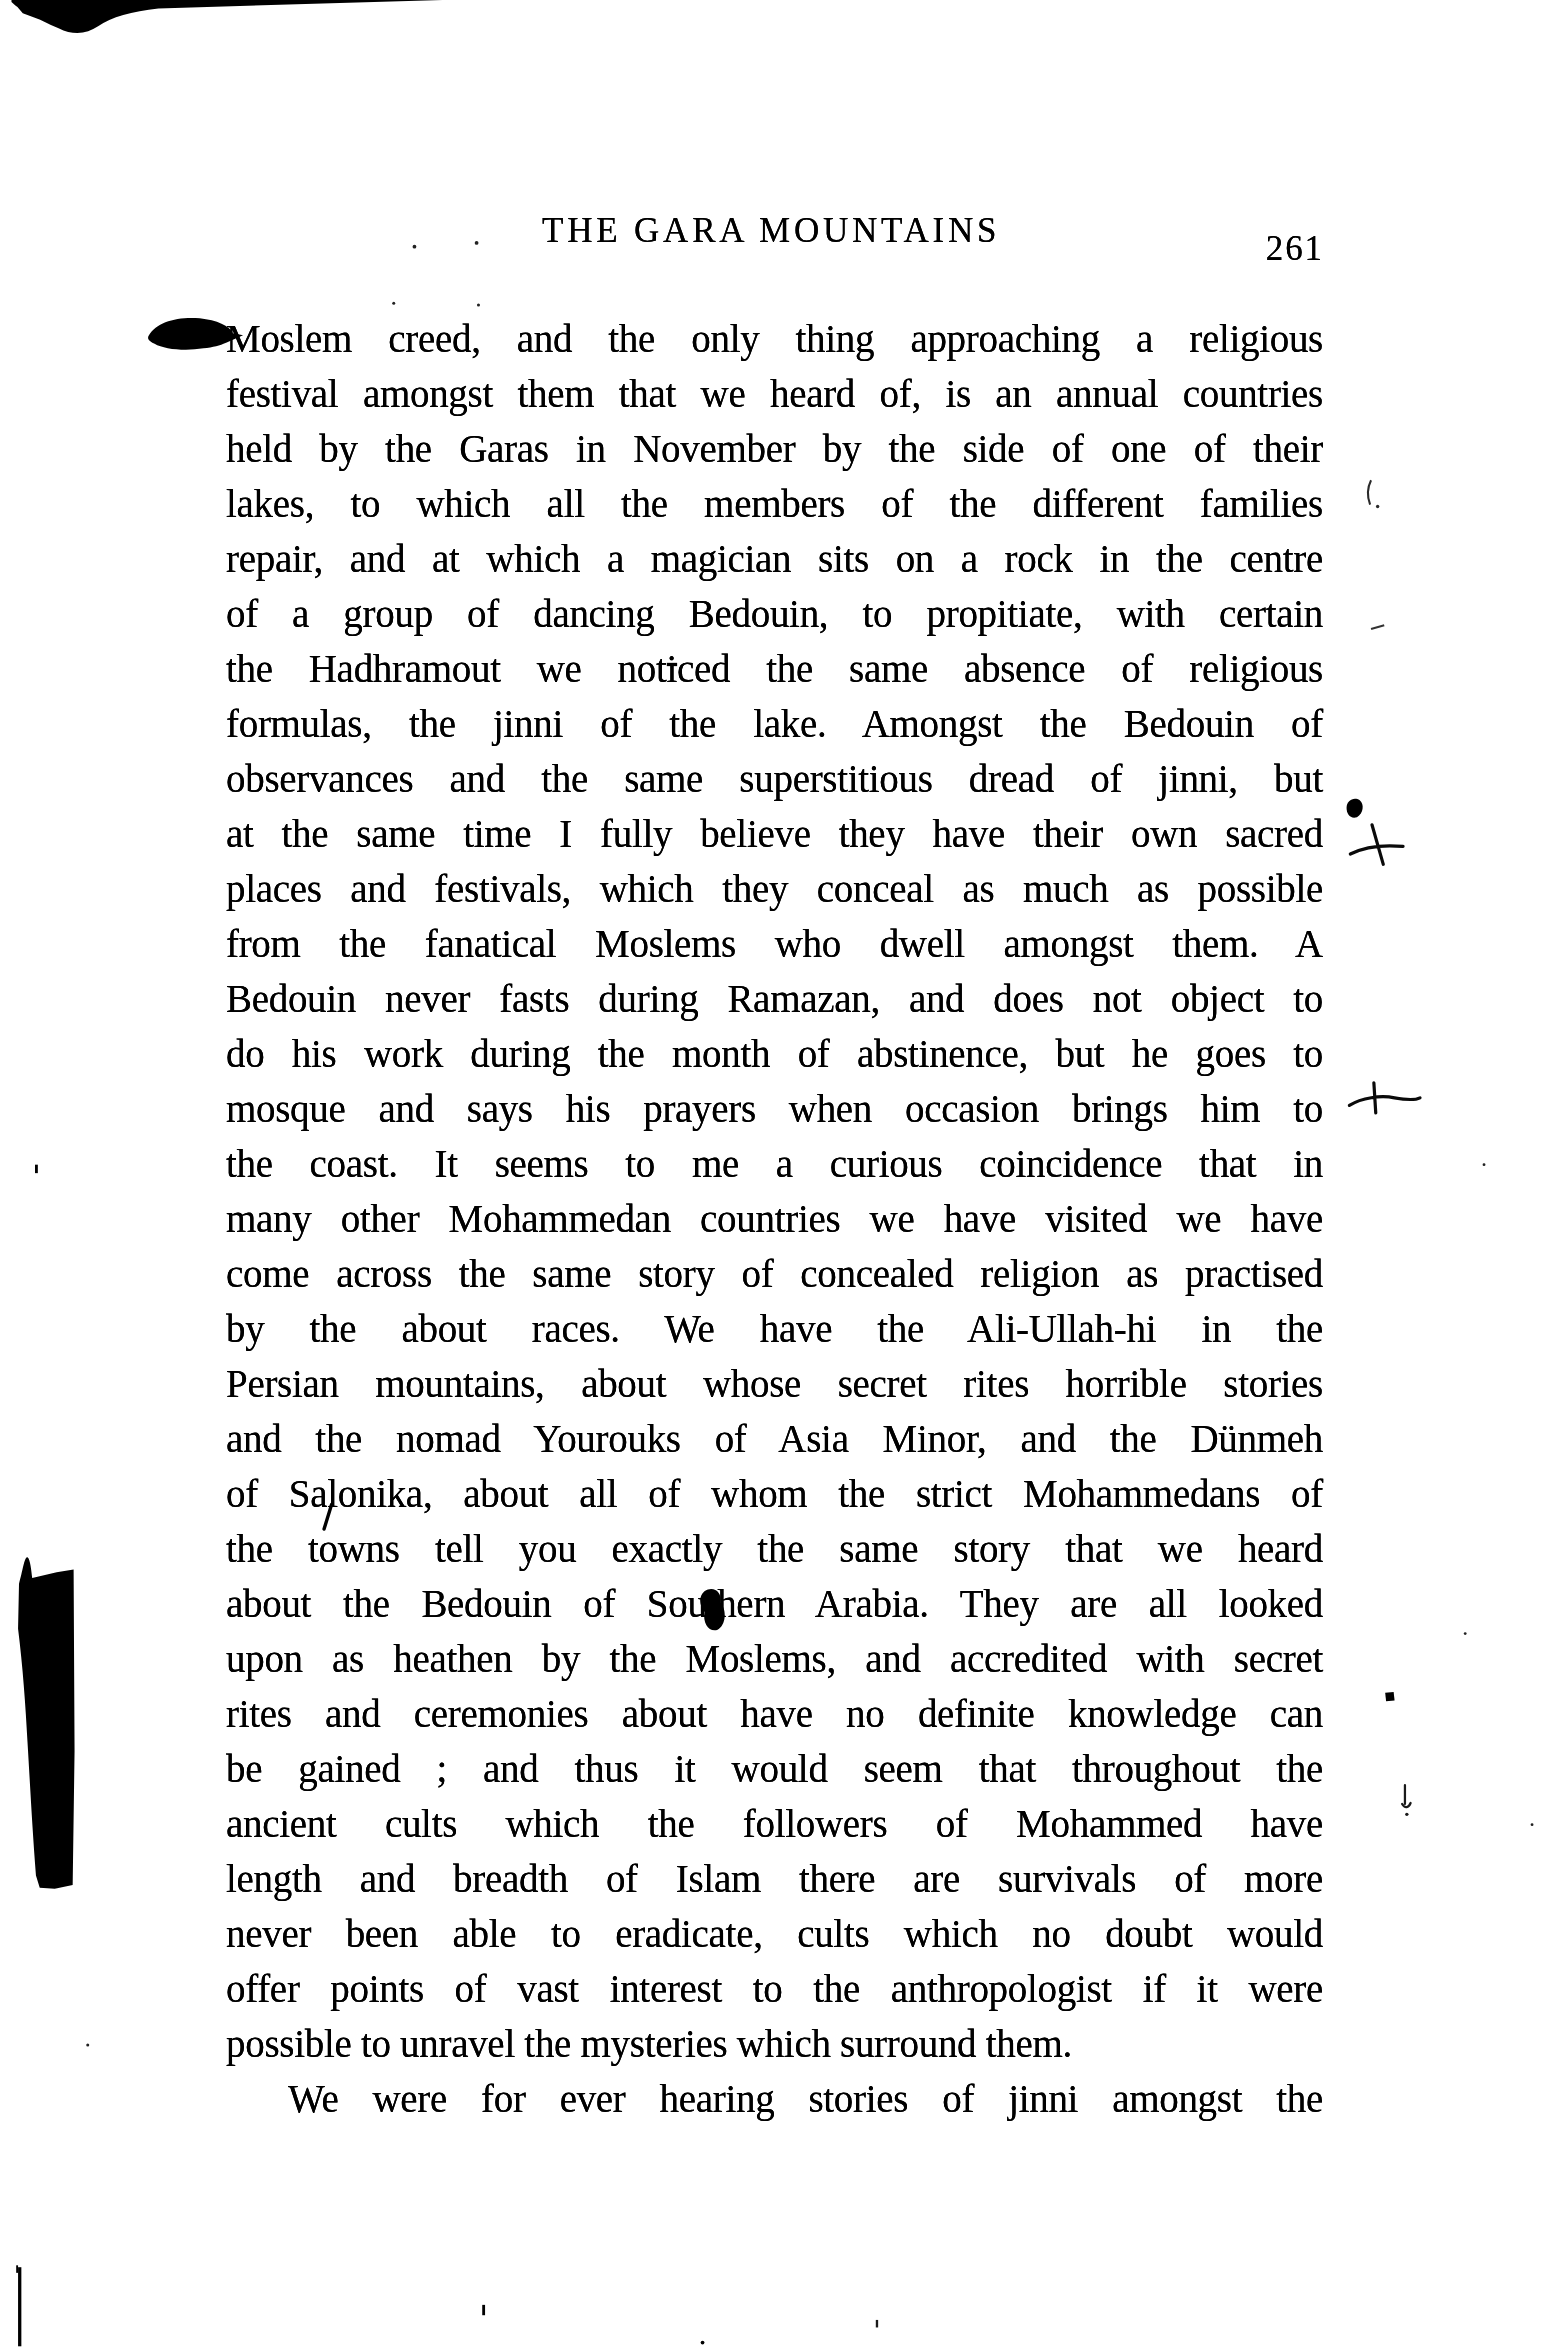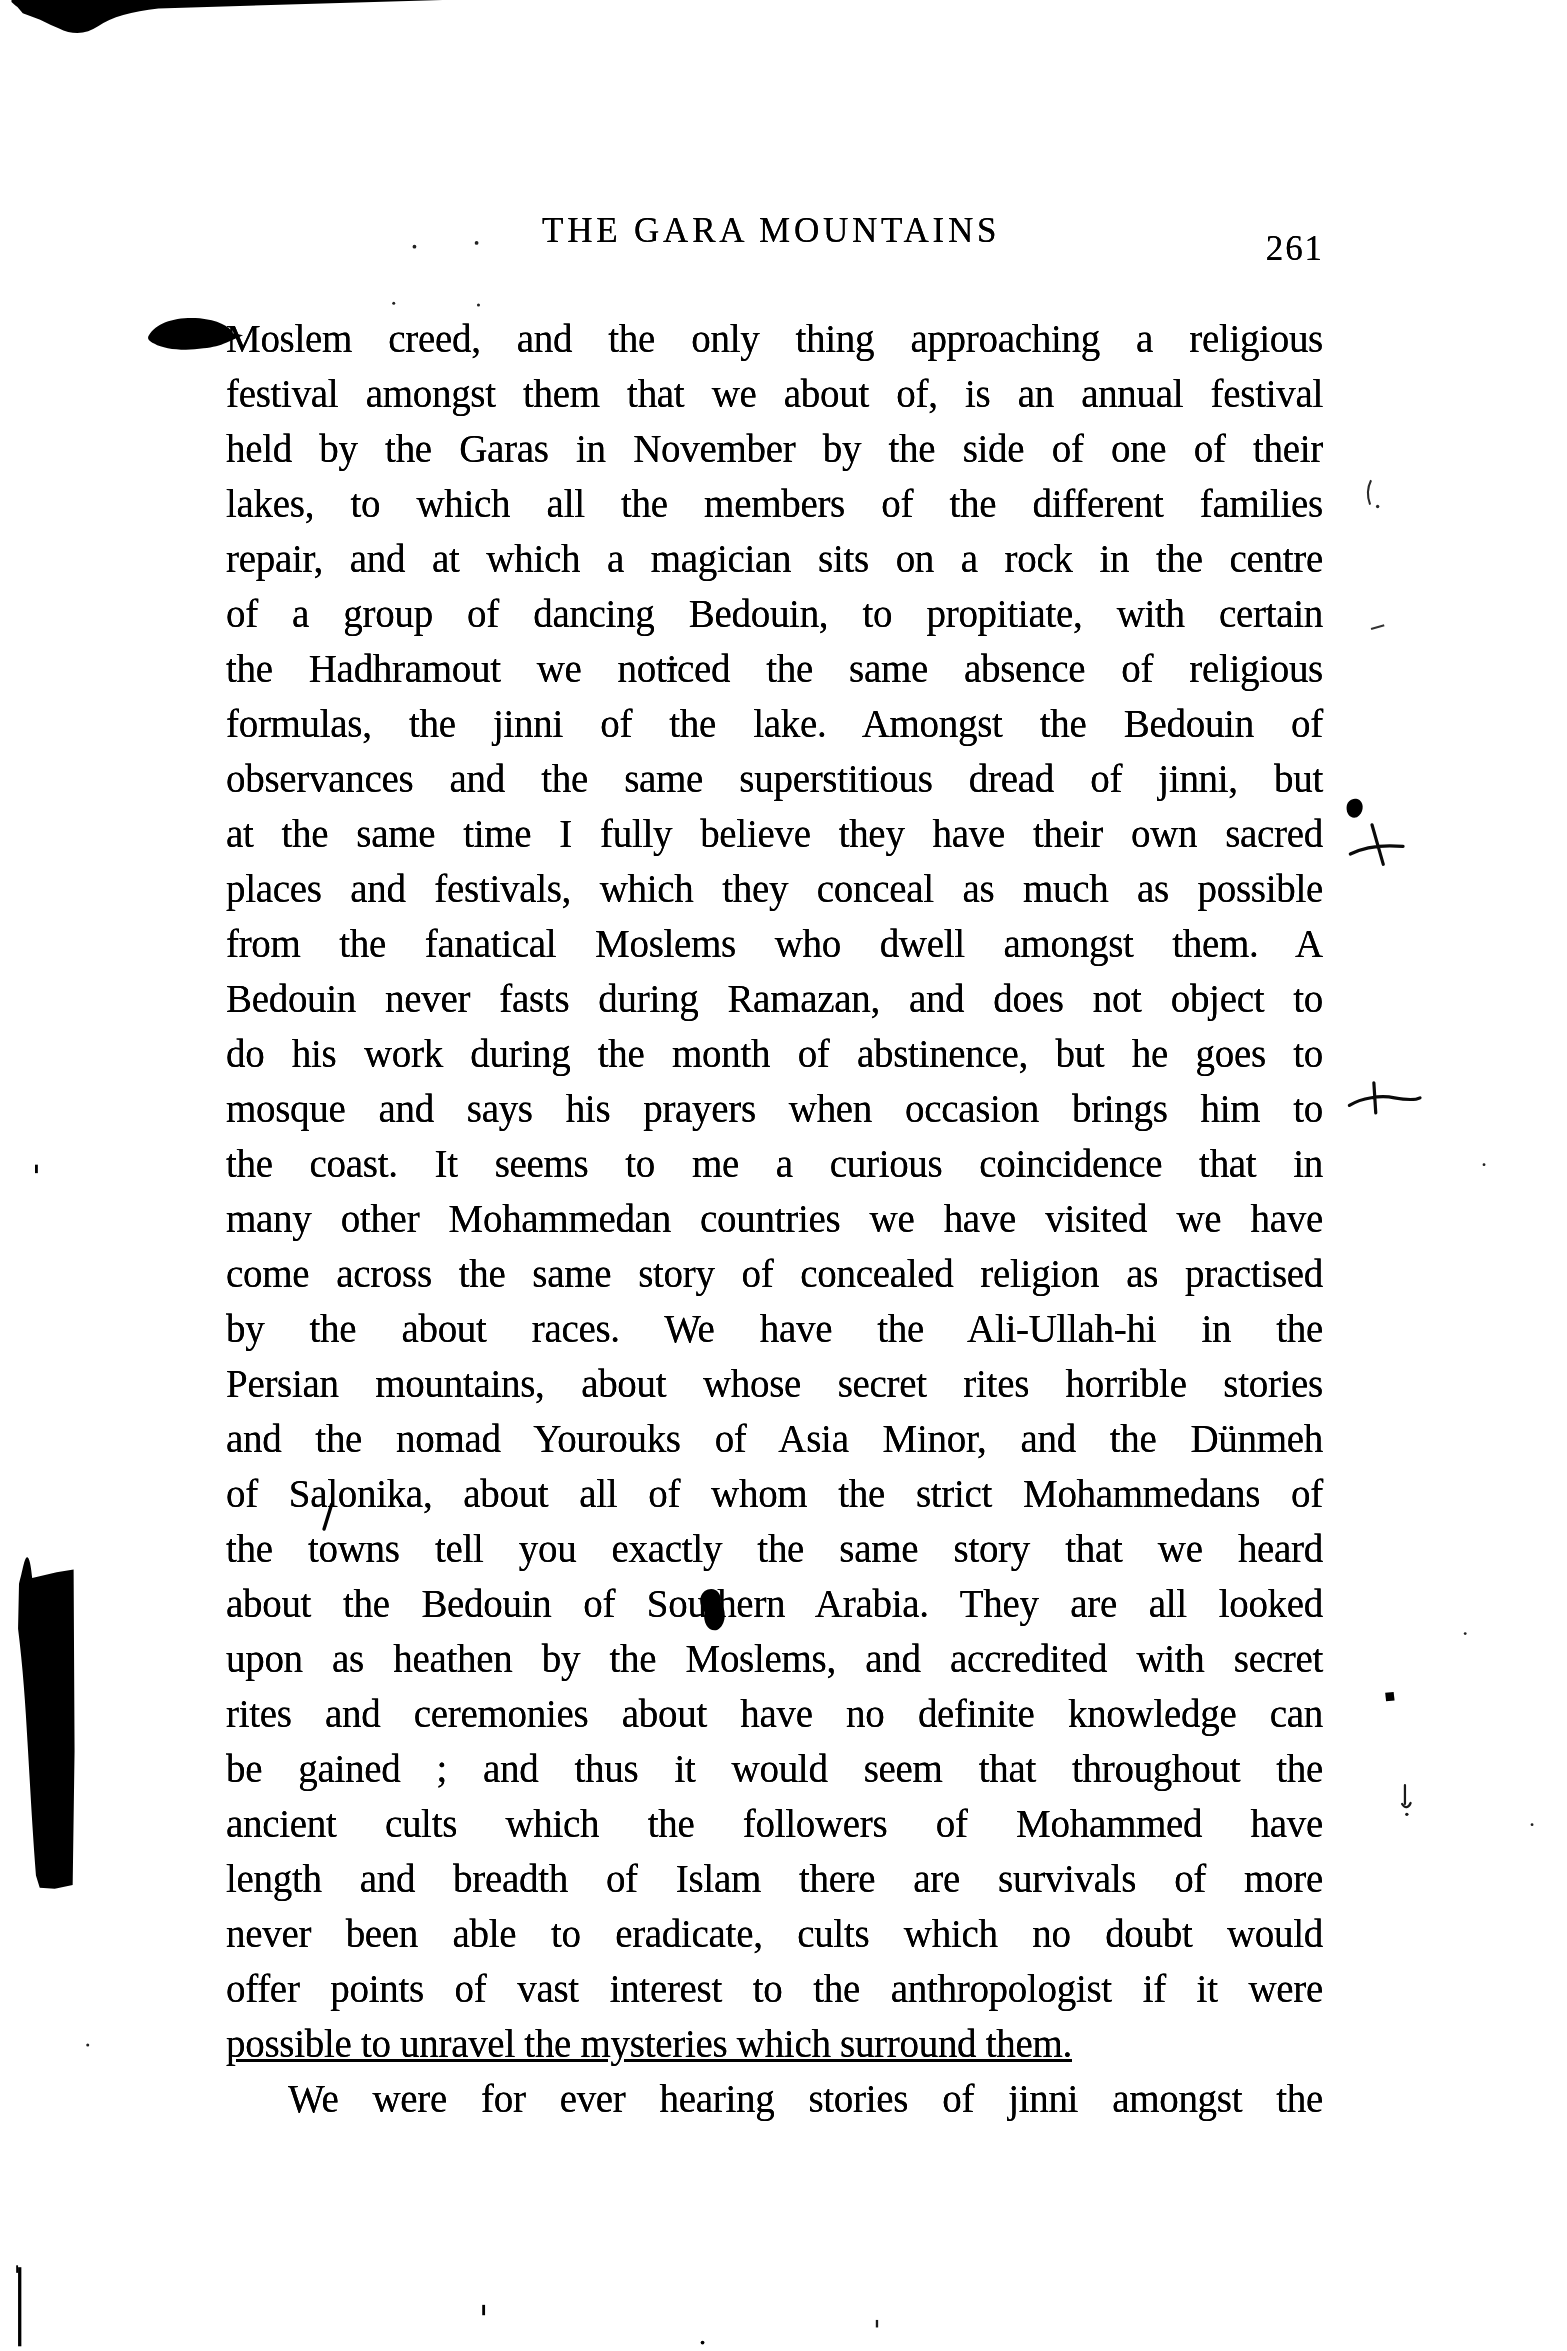--- a/index.html
+++ b/index.html
@@ -24,35 +24,35 @@
   }
   .body-text{
     position:absolute;left:226px;top:311px;width:1097px;
   }
   .line{
     height:55px;line-height:55px;font-size:39px;
     letter-spacing:-0.3px;white-space:nowrap;
     text-align:justify;text-align-last:justify;
     text-shadow:0 0 0.5px #000;
   }
-  .line.pend{text-align-last:left;text-decoration:underline;}
+  .line.pend{text-align-last:left;}
   .line.indent{text-indent:62px;}
   svg.marks{position:absolute;left:0;top:0;pointer-events:none;}
 </style>
 </head>
 <body>
 
 <div class="page">
 
   <div class="running-head">THE GARA MOUNTAINS</div>
   <div class="page-num">261</div>
 
   <div class="body-text">
     <div class="line">Moslem creed, and the only thing approaching a religious</div>
-    <div class="line">festival amongst them that we about of, is an annual festival</div>
+    <div class="line">festival amongst them that we heard of, is an annual countries</div>
     <div class="line">held by the Garas in November by the side of one of their</div>
     <div class="line">lakes, to which all the members of the different families</div>
     <div class="line">repair, and at which a magician sits on a rock in the centre</div>
     <div class="line">of a group of dancing Bedouin, to propitiate, with certain</div>
     <div class="line">the Hadhramout we noticed the same absence of religious</div>
     <div class="line">formulas, the jinni of the lake. Amongst the Bedouin of</div>
     <div class="line">observances and the same superstitious dread of jinni, but</div>
     <div class="line">at the same time I fully believe they have their own sacred</div>
     <div class="line">places and festivals, which they conceal as much as possible</div>
     <div class="line">from the fanatical Moslems who dwell amongst them. A</div>

